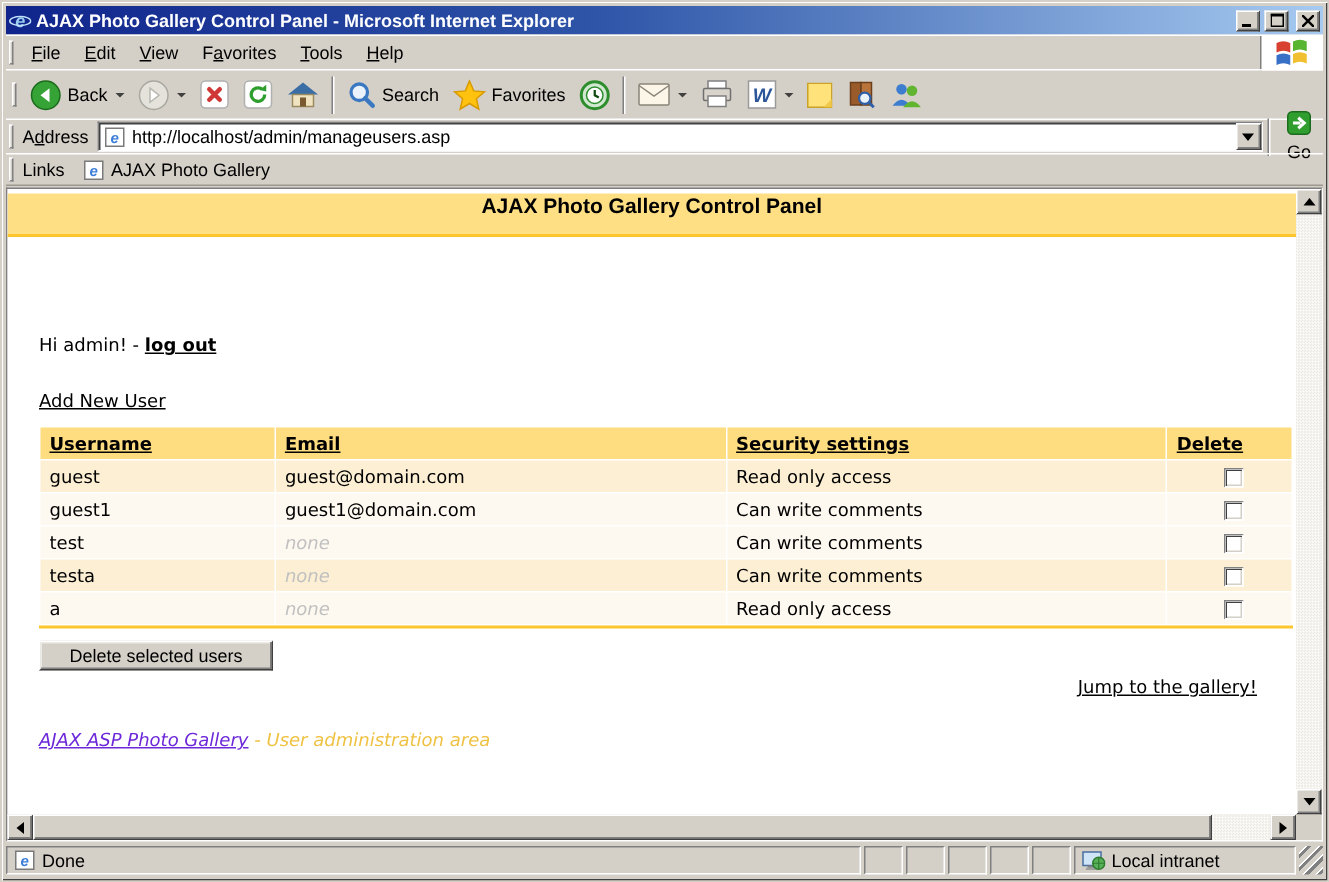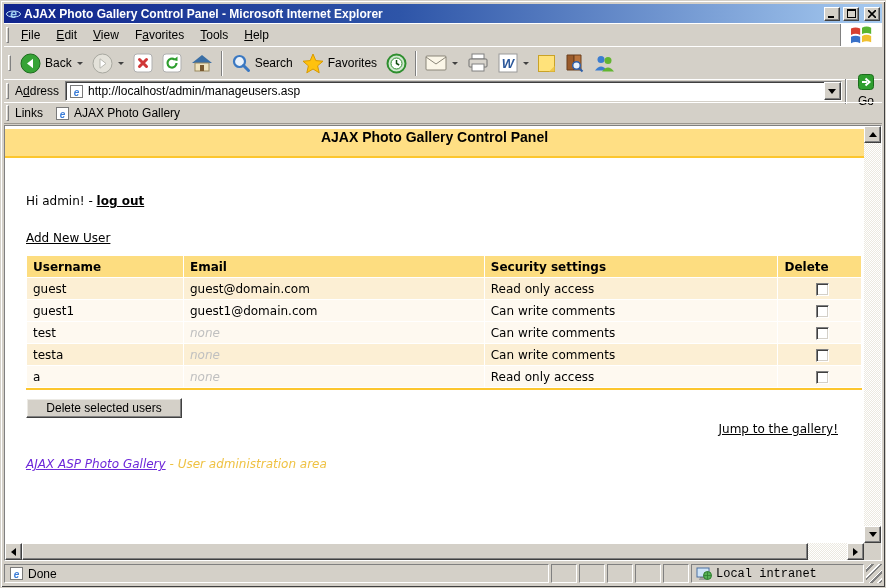--- a/index.html
+++ b/index.html
@@ -82,33 +82,33 @@
   .page {
     grid-area:1/1; background:#FFFFFF; overflow:hidden; position:relative;
     font:12px "DejaVu Sans", sans-serif; color:#000;
   }
 
   .banner {
     margin-top:3px; height:29px; line-height:29px; text-align:center;
     background:var(--banner_bg,#FFDF84); border-bottom:2px solid var(--banner_border,#FCC62E);
     font:bold 14px "Liberation Sans", sans-serif;
   }
-  .greeting { margin:36px 0 0 21px; }
+  .greeting { margin:65px 0 0 21px; }
   .greeting a, .add-link a, .jump a { color:#000; text-decoration:underline; }
   .logout { font-weight:bold; }
   .add-link { margin:23px 0 0 21px; }
 
   .tablewrap { margin:10px 0 0 21px; width:836px; }
   table.users {
     width:836px; table-layout:fixed; border-collapse:separate; border-spacing:1px;
     background:#FFFFFF; border-bottom:2px solid var(--banner_border,#FCC62E);
   }
   table.users th {
     background:var(--table_header_bg,#FDDD80); text-align:left; font-weight:bold;
-    height:21px; padding:0 0 0 6px; font-size:12px;
+    height:21px; padding:0 0 0 6px; font-size:12px;text-decoration:underline;
   }
   table.users th:nth-child(1){ width:155px; } table.users th:nth-child(2){ width:298px; }
   table.users th:nth-child(3){ width:291px; } table.users th:nth-child(4){ width:82px; }
   table.users td { height:21px; padding:0 0 0 6px; font-size:12px; overflow:hidden; white-space:nowrap;margin-left:17px; }
   tr.row-a td { background:var(--row_odd_bg,#FCEFD4); }
   tr.row-b td { background:var(--row_even_bg,#FEF9F0); }
   td.none { color:var(--none_text,#C0C0C0); font-style:italic; }
   td.del { text-align:center; padding:0; }
   input[type="checkbox"] {
     appearance:none; -webkit-appearance:none; width:13px; height:13px; background:#FFFFFF;
@@ -152,21 +152,21 @@
   .corner { grid-area:2/2; background:#D4D0C8; }
 
   
   .statusbar { height:23px; flex:0 0 23px; display:flex; gap:2px; padding-top:3px; font-size:12px; }
   .spanel {
     border:1px solid; border-color:#808080 #FFFFFF #FFFFFF #808080;
     display:flex; align-items:center; gap:4px; padding:0 4px; height:19px; white-space:nowrap; overflow:hidden;
   }
   .sp-main { flex:1; }
   .sp-small { width:26px; }
-  .sp-zone { width:173px;font-family:Liberation Mono, monospace; }
+  .sp-zone { width:148px; }
   .sgrip {
     width:16px; height:19px;
     background: repeating-linear-gradient(135deg, #D4D0C8 0 3px, #FFFFFF 3px 4px, #808080 4px 6px);
   }
 </style>
 </head>
 <body>
 
 <div class="window">
 

